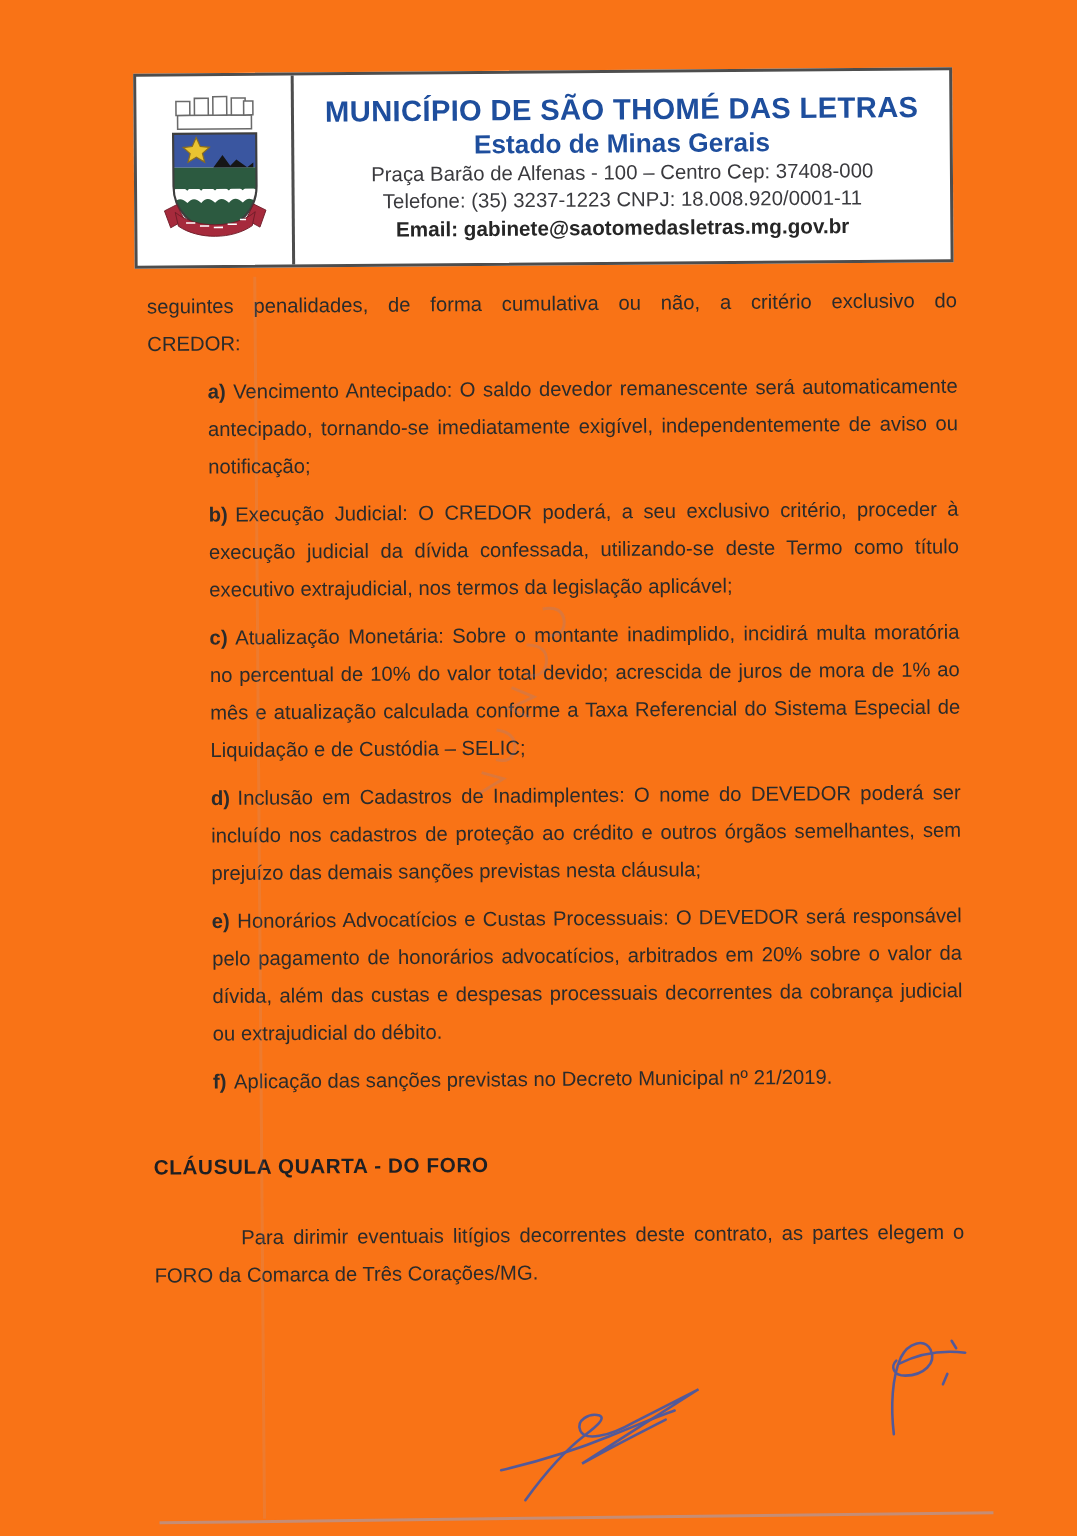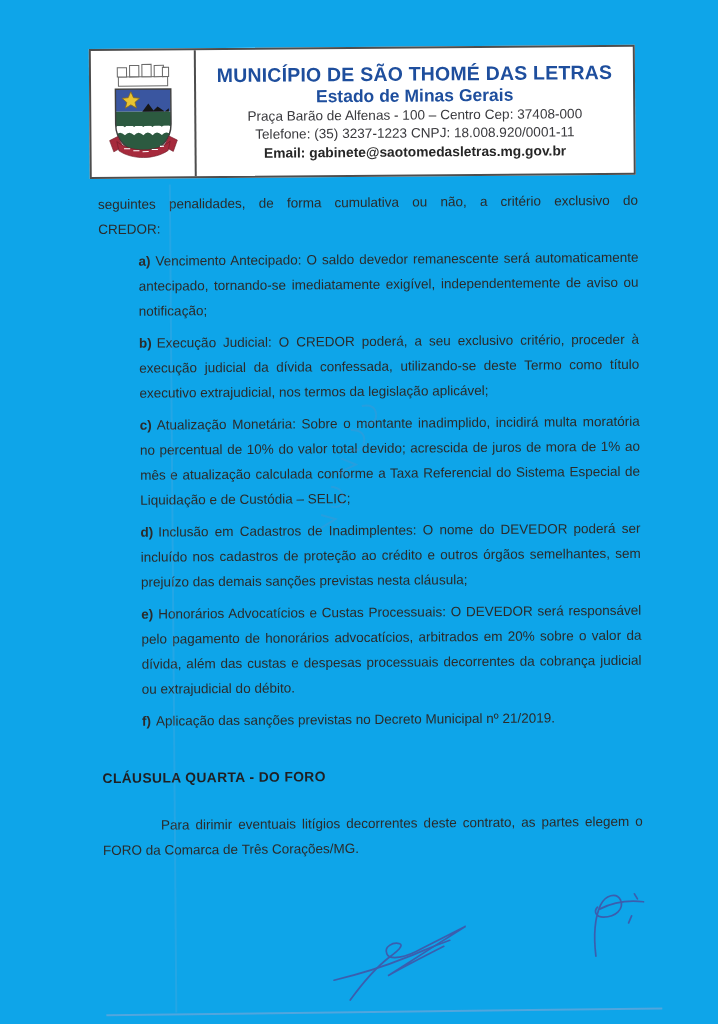--- a/index.html
+++ b/index.html
@@ -1,20 +1,20 @@
 <!DOCTYPE html>
 <html lang="pt-BR"><head>
 <meta charset="utf-8">
 <style>
   html,body{margin:0;padding:0;background:#e9e9e9;}
   .page{
     position:relative;
     width:718px;height:1024px;
     margin:0 auto;
-    background:#0ea5e9;
+    background:#f97316;
     overflow:hidden;
     font-family:"Liberation Sans","DejaVu Sans",sans-serif;
     color:#2b2b2b;
   }
   .sheet{
     position:absolute;inset:0;
     transform:rotate(-0.45deg);
     transform-origin:50% 45%;
   }
   

